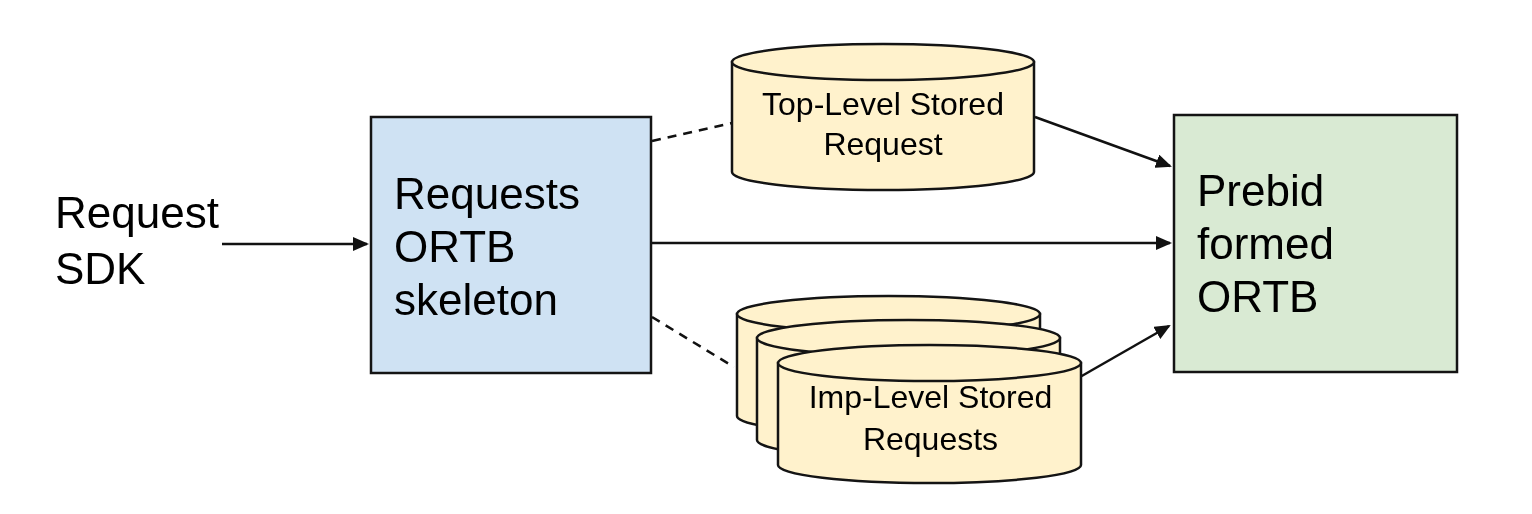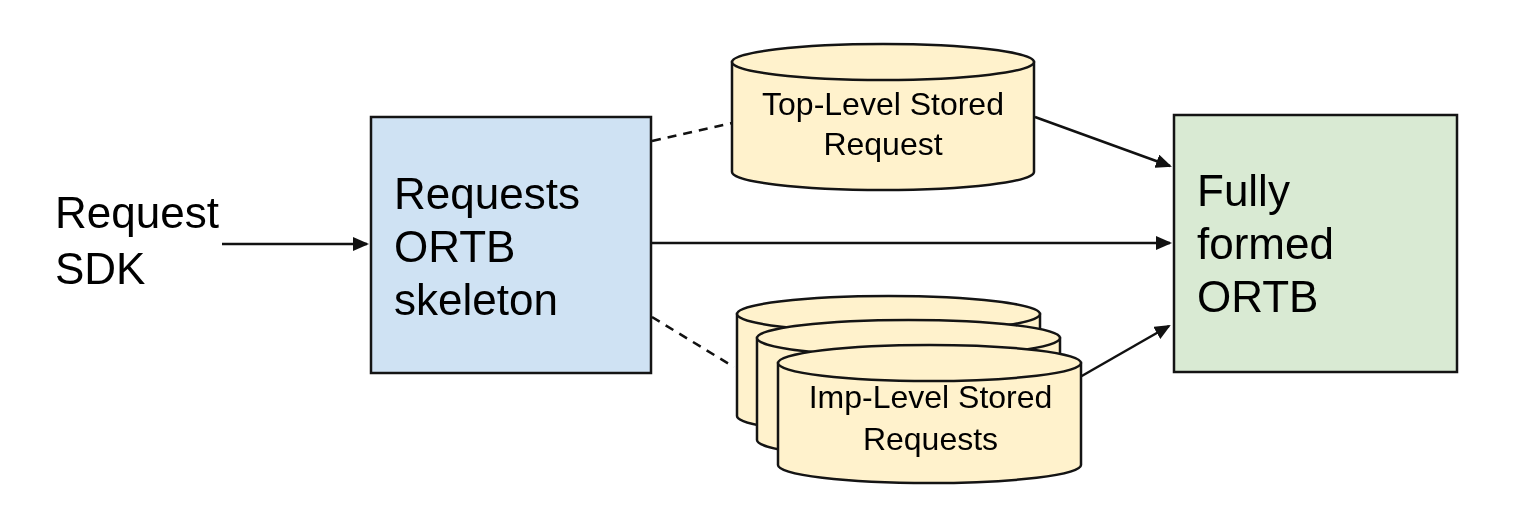--- a/index.html
+++ b/index.html
@@ -77,17 +77,17 @@
   <div class="label big" id="incoming-label">Requests
 ORTB
 skeleton</div>
 
   <div class="label small" id="topstored-label">Top-Level Stored
 Request</div>
 
   <div class="label small" id="impstored-label">Imp-Level Stored
 Requests</div>
 
-  <div class="label big" id="fully-label">Fully
+  <div class="label big" id="fully-label">Prebid
 formed
 ORTB</div>
 
 </div>
 
 </body></html>

